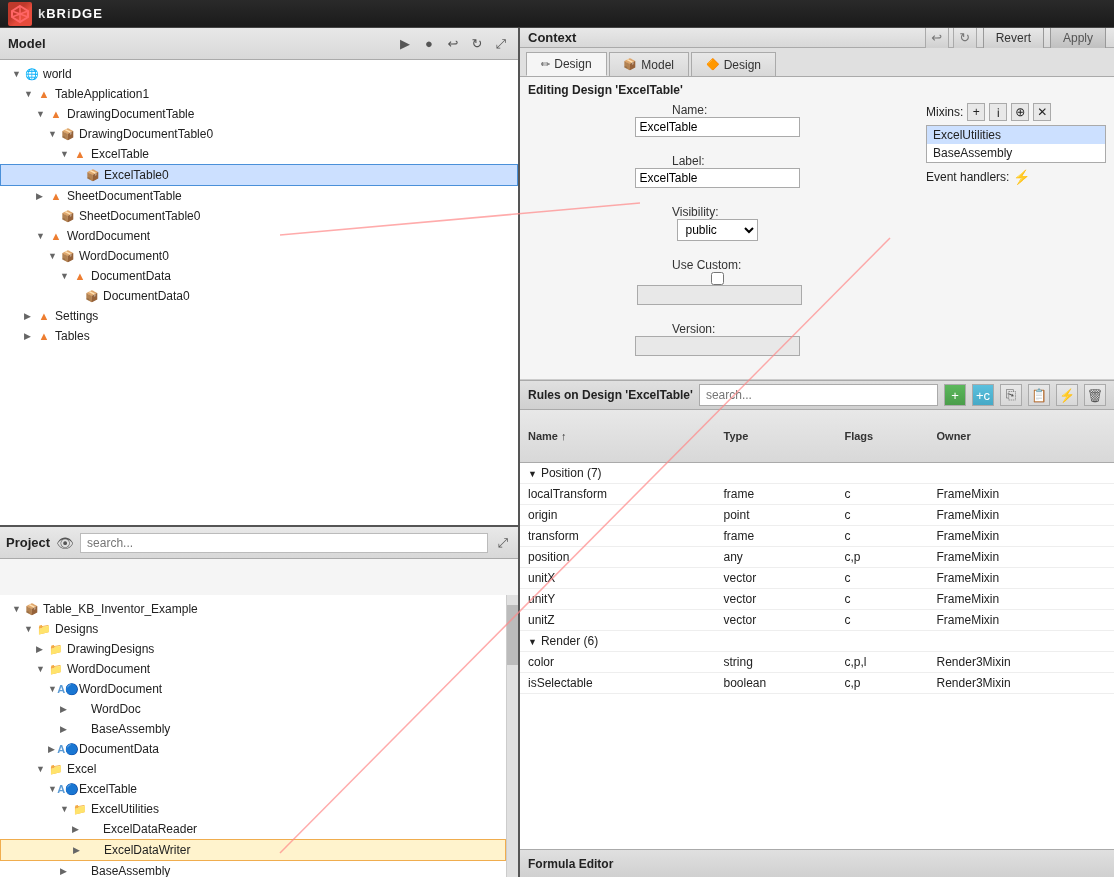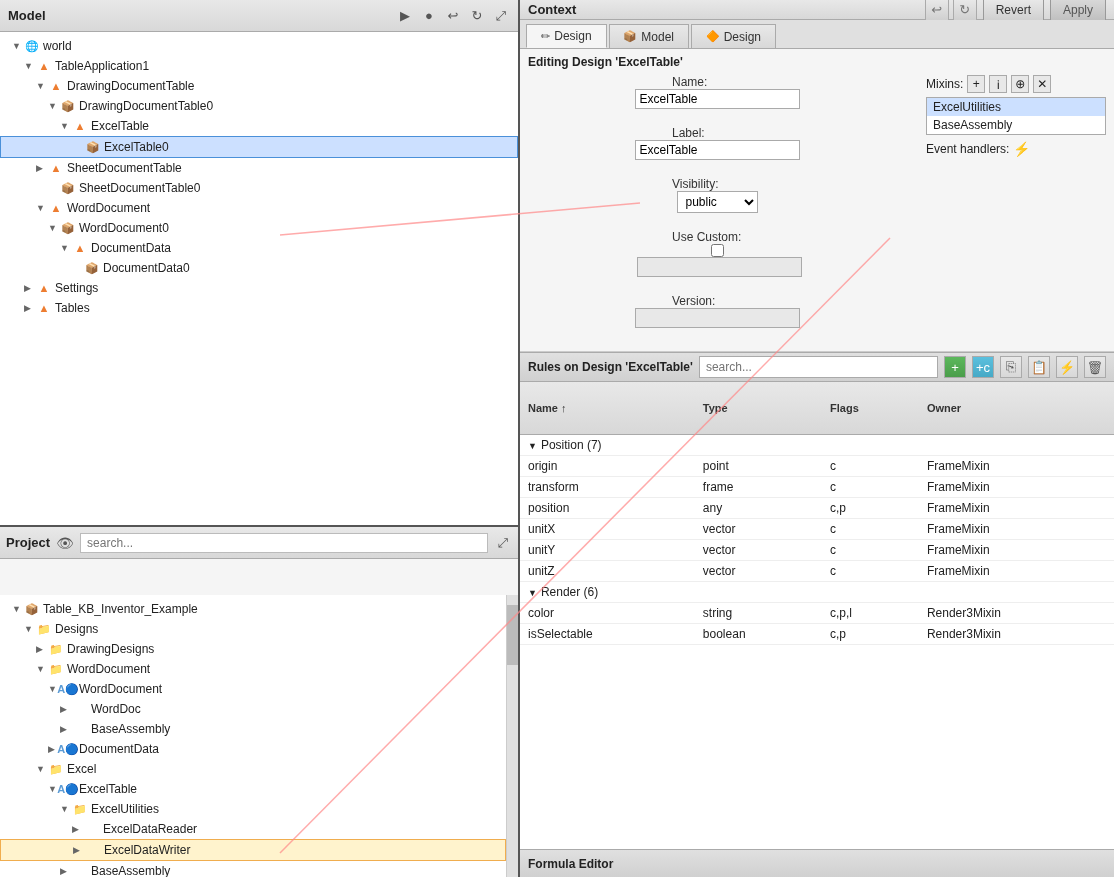--- a/index.html
+++ b/index.html
@@ -257,20 +257,35 @@
       background: #bbb;
       position: absolute;
       top: 10px;
     }
   </style>
 </head>
 <body>
 
 <div class="app-container">
 
+  <div class="title-bar">
+    <div class="title-bar-logo">
+      <div class="logo-icon">
+        <svg width="20" height="20" viewBox="0 0 20 20">
+          <polygon points="10,2 18,7 18,13 10,18 2,13 2,7" fill="none" stroke="#ff6666" stroke-width="2"></polygon>
+          <line x1="10" y1="2" x2="10" y2="18" stroke="#ff6666" stroke-width="1.5"></line>
+          <line x1="2" y1="7" x2="18" y2="13" stroke="#ff6666" stroke-width="1.5"></line>
+          <line x1="2" y1="13" x2="18" y2="7" stroke="#ff6666" stroke-width="1.5"></line>
+        </svg>
+      </div>
+      <span class="logo-text">
+        k<span>BR</span>i<span>DGE</span>
+      </span>
+    </div>
+  </div>
 
   <div class="main-area">
 
     <div class="left-panel">
 
       <div class="model-panel">
         <div class="panel-header">
           <span class="panel-title">Model</span>
           <div class="panel-icons">
             <span class="panel-icon">▶</span>
@@ -577,20 +592,26 @@
             </tr>
           </thead>
           <tbody>
 
             <tr>
               <td colspan="4" class="section-header">
                 <span class="section-toggle">▼</span>Position (7)
               </td>
             </tr>
             <tr>
+              <td>localTransform</td>
+              <td>frame</td>
+              <td>c</td>
+              <td>FrameMixin</td>
+            </tr>
+            <tr>
               <td>origin</td>
               <td>point</td>
               <td>c</td>
               <td>FrameMixin</td>
             </tr>
             <tr>
               <td>transform</td>
               <td>frame</td>
               <td>c</td>
               <td>FrameMixin</td>

